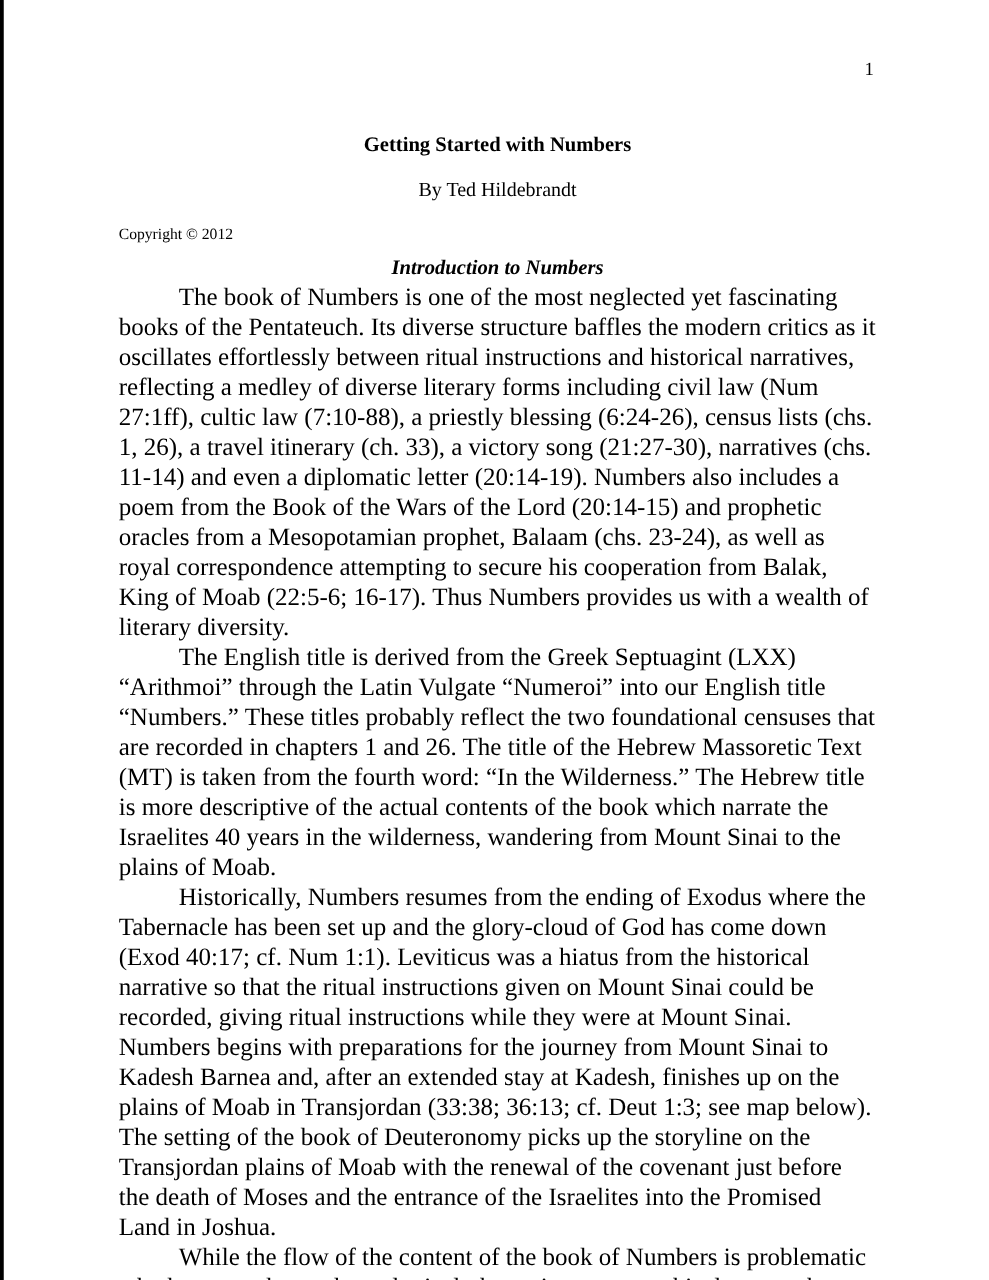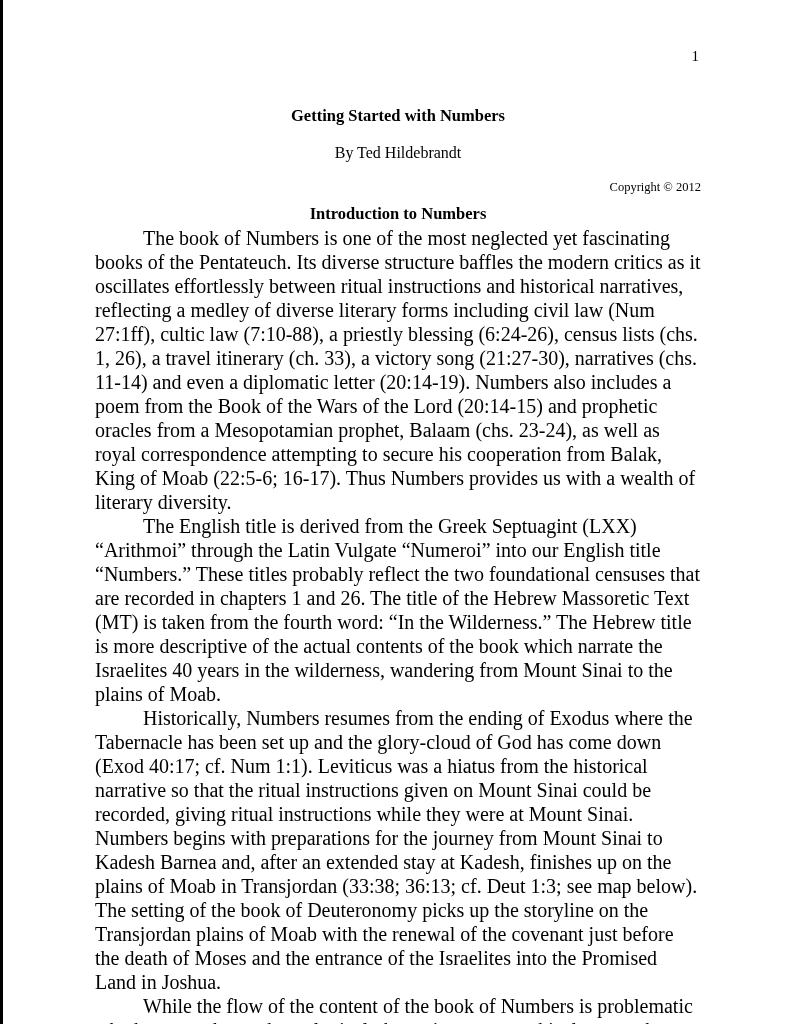--- a/index.html
+++ b/index.html
@@ -43,31 +43,32 @@
     line-height: 24px;
     margin: 12px;
   }
   .byline {
     text-align: center;
     font-size: 16px;
     line-height: 22px;
     margin: 14px;
   }
   .copyright {
-    text-align: right;
+    text-align: left;
     font-size: 12.5px;
     line-height: 18px;
     margin: 3px 0 6px 0;
   }
   .section-heading {
     text-align: center;
     font-weight: bold;
     font-size: 16.5px;
     line-height: 24px;
     margin: 0;
+    font-style: italic;
   }
   .para {
     margin: 0;
     font-size: 20px;
     line-height: 24px;
     text-indent: 48px;
     text-align: left;
   }
 </style>
 </head>

